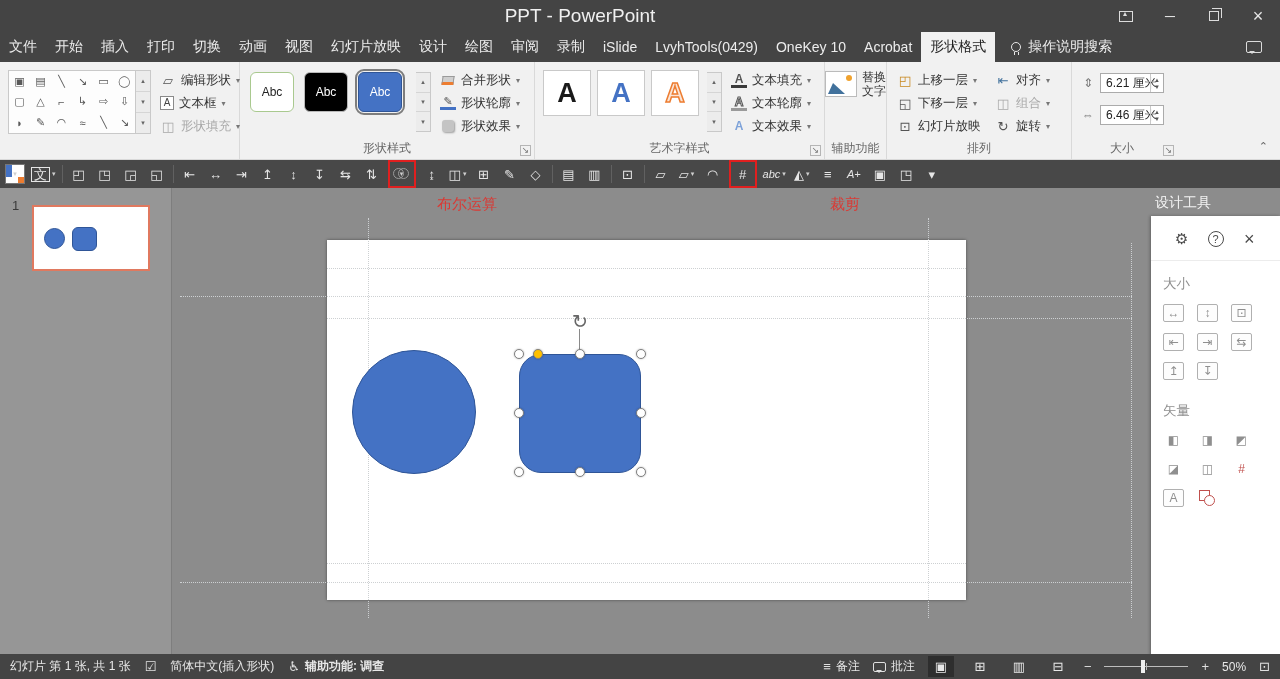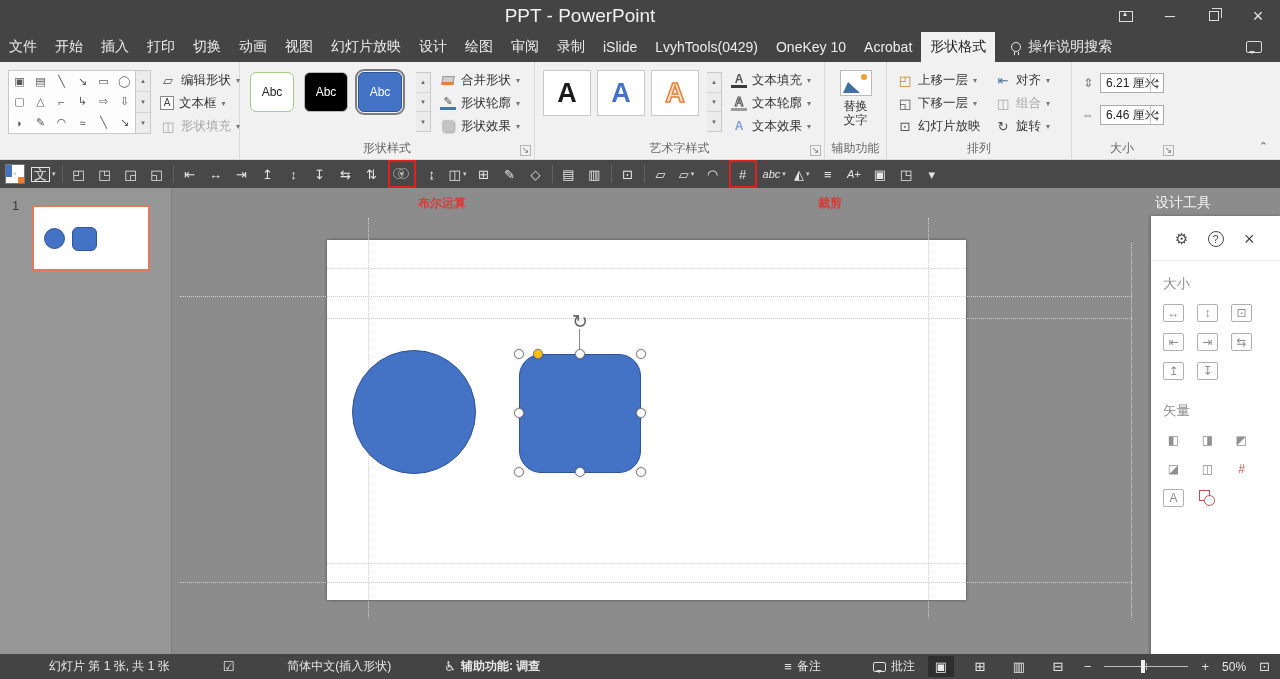--- a/index.html
+++ b/index.html
@@ -89,21 +89,21 @@
 
   
   .workspace { position:absolute; left:0; top:188px; width:1280px; height:466px; }
   .slidepanel { position:absolute; left:0; top:0; width:172px; height:466px; background:#969696; border-right:1px solid #7e7e7e; }
   .slide-num { position:absolute; left:12px; top:10px; font-size:13px; color:#3a3a3a; }
   .thumb-slide { position:absolute; left:32px; top:17px; width:118px; height:66px; background:#fff; border:2px solid #e0795f; }
   .thumb-circle { position:absolute; left:10px; top:21px; width:21px; height:21px; border-radius:50%; background:#4472c4; border:1px solid #2f5597; }
   .thumb-square { position:absolute; left:38px; top:20px; width:25px; height:24px; border-radius:6px; background:#4472c4; border:1px solid #2f5597; }
 
   .canvas { position:absolute; left:172px; top:0; width:973px; height:466px; background:#8c8c8c; }
-  .annot { position:absolute; top:7px; height:18px; font-size:12px; font-weight:bold; color:#d93a35; text-align:center; }
+  .annot { position:absolute; top:7px; height:18px; font-size:15px; font-weight:normal; color:#d93a35; text-align:right; }
   .slide { position:absolute; left:155px; top:52px; width:639px; height:360px; background:#fff; box-shadow:0 0 3px rgba(0,0,0,.45); }
   .hg { position:absolute; border-top:1px dotted #cdd0d2; height:0; }
   .vg { position:absolute; border-left:1px dotted #cdd0d2; width:0; }
   .shape-circle { position:absolute; left:180px; top:162px; width:124px; height:124px; border-radius:50%; background:#4472c4; border:1.5px solid #2f5597; }
   .shape-rrect { position:absolute; left:347px; top:166px; width:122px; height:119px; border-radius:22px; background:#4472c4; border:1.5px solid #2f5597; }
   .handle { position:absolute; width:10px; height:10px; border-radius:50%; background:#fff; border:1.5px solid #808080; box-shadow:0 0 2px rgba(0,0,0,.3); }
   .handle.yellow { background:#ffc000; }
   .rot-line { position:absolute; left:407px; top:141px; width:1px; height:21px; background:#8a8a8a; }
   .rot-handle { position:absolute; left:398px; top:124px; width:20px; height:20px; color:#666; font-size:19px; line-height:20px; text-align:center; }
 
@@ -119,21 +119,21 @@
   .rp-grid .ic { width:21px; height:18px; display:flex; align-items:center; justify-content:center; color:#8f8f8f; font-size:12px; }
   .rp-grid .ic.boxed { border:1px solid #b0b0b0; border-radius:2px; background:#fdfdfd; }
   .rp-grid .ic.red { color:#c0504d; border-color:#c0504d; }
   .rp-grid .ic .t { font-size:12px; }
   .g-merge { position:relative; }
   .g-merge::before { content:""; position:absolute; left:2px; top:1px; width:9px; height:9px; border:1.5px solid #c0504d; }
   .g-merge::after { content:""; position:absolute; left:7px; top:6px; width:9px; height:9px; border:1.5px solid #c0504d; border-radius:50%; background:#fff; }
 
   
   .statusbar { position:absolute; left:0; top:654px; width:1280px; height:25px; background:#444444; display:flex; align-items:center; padding:0 10px; gap:14px; color:#e8e8e8; font-size:12px; white-space:nowrap; }
-  .sb-item { display:flex; align-items:center; gap:5px;margin-left:39px; }
+  .sb-item { display:flex; align-items:center; gap:5px; }
   .sb-right { margin-left:auto; display:flex; align-items:center; gap:13px; }
   .sb-ic { font-size:13px; color:#e0e0e0; }
   .view-btn { width:26px; height:21px; display:flex; align-items:center; justify-content:center; font-size:13px; }
   .view-btn.active { background:#2e2e2e; }
   .zoom-track { width:84px; height:1px; background:#bdbdbd; position:relative; }
   .zoom-track::after { content:""; position:absolute; left:50%; top:-3px; width:1px; height:7px; background:#bdbdbd; }
   .zoom-thumb { position:absolute; left:44%; top:-6px; width:4px; height:13px; background:#f0f0f0; }
   .bubble-icon { width:13px; height:10px; border:1.5px solid #e0e0e0; border-radius:2px; position:relative; }
   .bubble-icon::after { content:""; position:absolute; left:2px; bottom:-5px; border:3px solid transparent; border-top-color:#e0e0e0; }
   .bold { font-weight:bold; }
@@ -363,21 +363,21 @@
             <span class="mini ic-A-eff">A</span>
             <span>文本效果</span>
             <span class="caret">▾</span>
           </div>
       </div>
       <div class="glabel">艺术字样式</div>
       <span class="launcher">↘</span>
     </div>
 
     <div class="rgroup" style="width:62px;">
-      <div style="position:absolute; left:0; right:0; top:8px; display:flex; flex-direction:column; align-items:center; gap:3px;">
+      <div style="position:absolute; left:0; right:0; top:8px; display:flex; align-items:center; gap:3px;justify-content:space-between;">
         <span class="pic-icon"></span>
         <span style="font-size:12px; color:#333; line-height:14px; text-align:center;">
           <span>替换</span><br>
           <span>文字</span>
         </span>
       </div>
       <div class="glabel">辅助功能</div>
     </div>
 
     <div class="rgroup" style="width:185px;">

